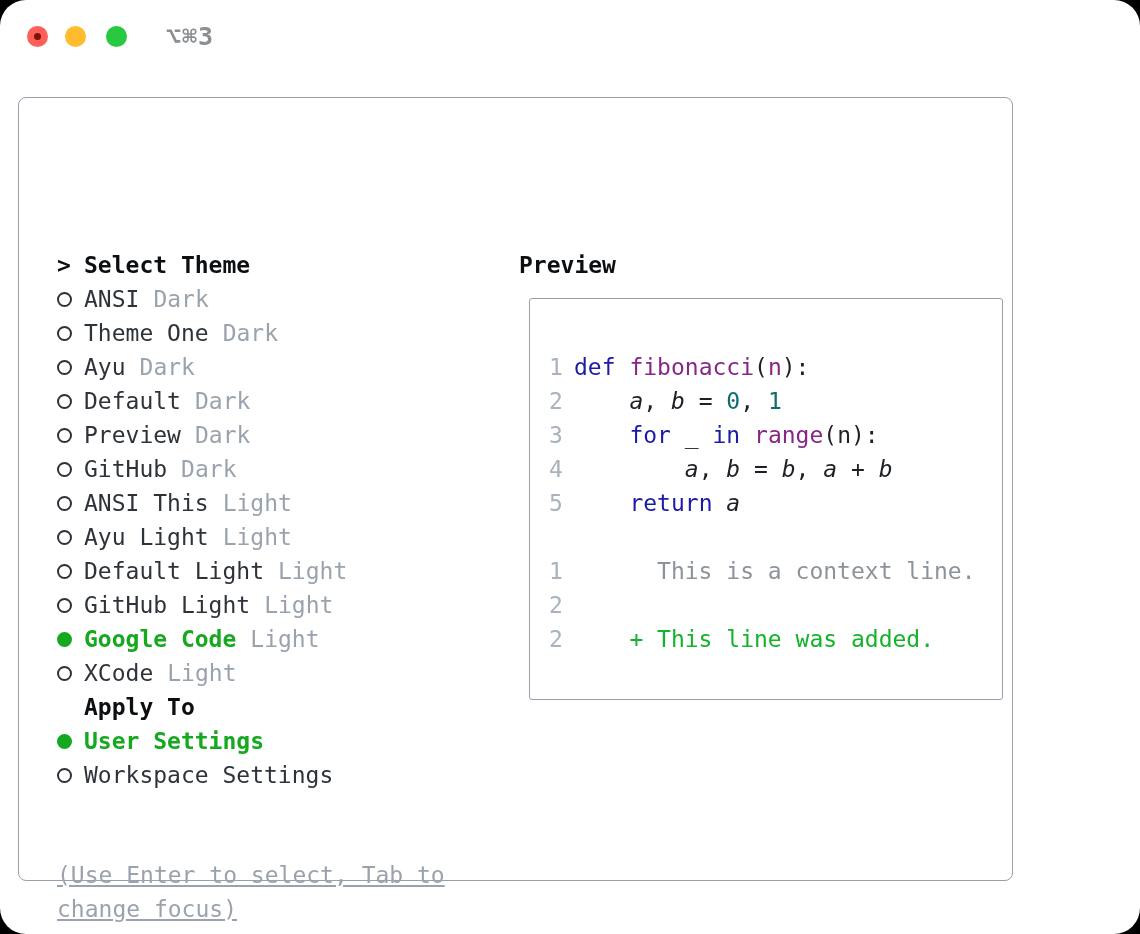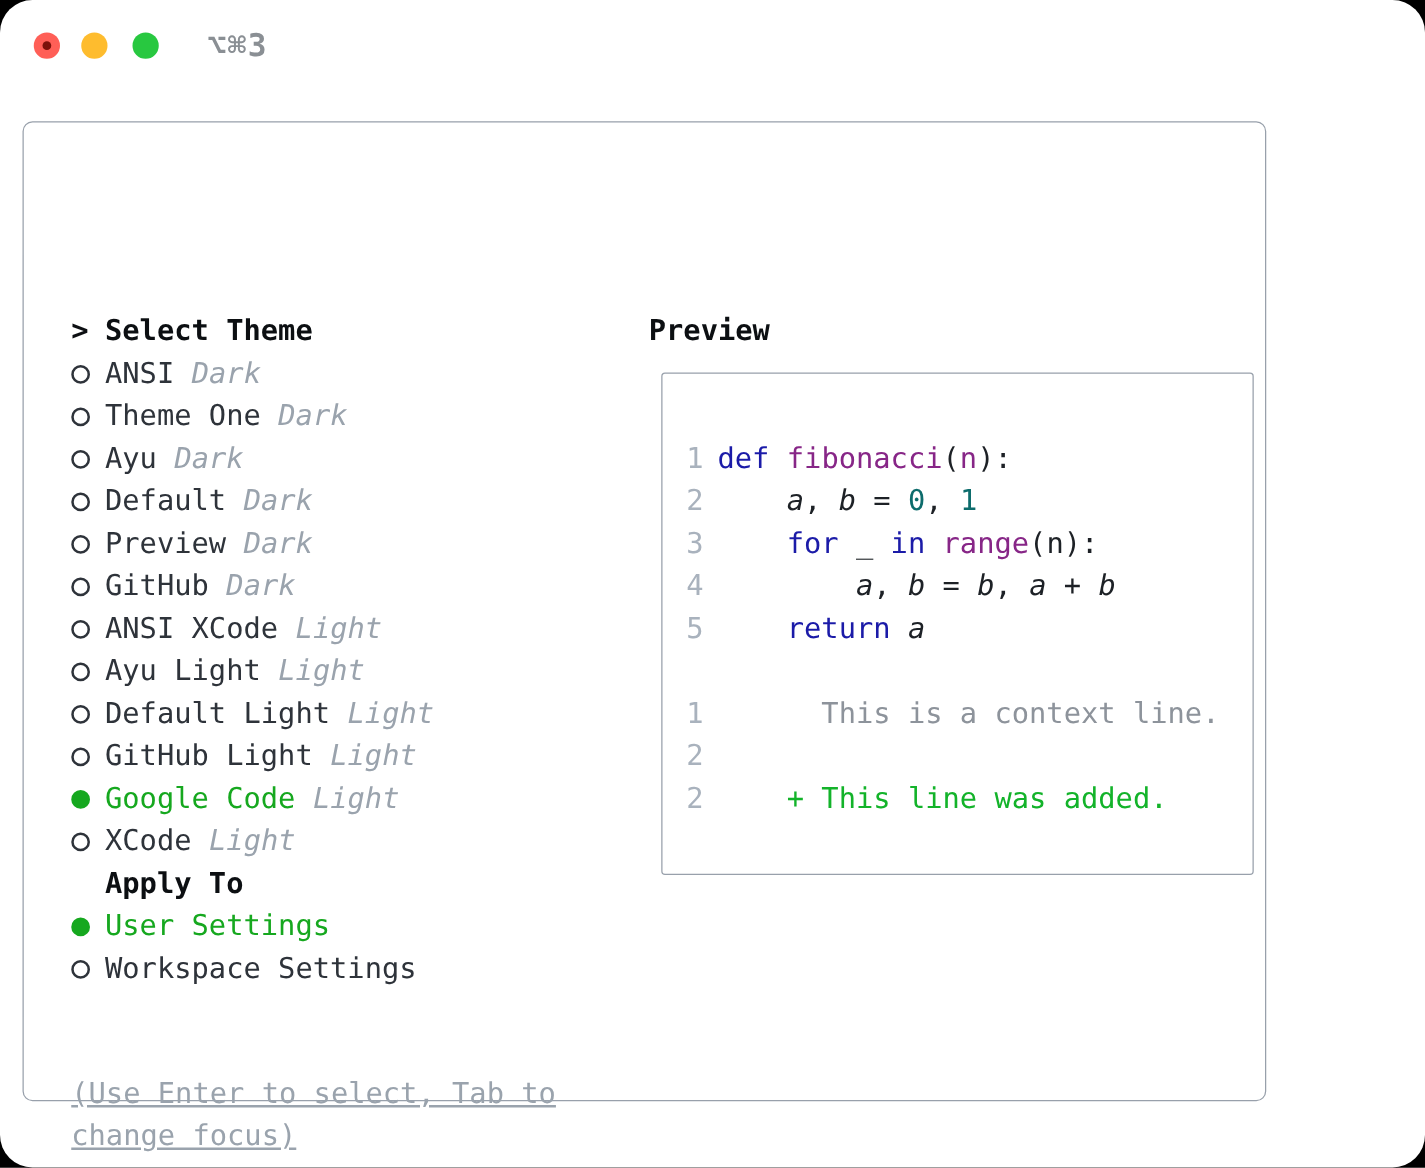--- a/index.html
+++ b/index.html
@@ -24,22 +24,22 @@
     border:1.5px solid var(--panel-border,#98a0ab); border-radius:8px; background:var(--window-bg,#fff);
   }
   
   .menu { position:absolute; left:38px; top:150px; font-size:23px; line-height:34px; color:var(--text-dark,#2e333a); }
   .menu-row { height:34px; display:flex; align-items:center; white-space:pre; }
   .focus-prefix { display:inline-block; width:27px; font-weight:bold; color:var(--heading-black,#0c0f12); }
   .menu-title { font-weight:bold; color:var(--heading-black,#0c0f12); }
   .radio { flex:0 0 auto; width:15px; height:15px; margin-right:12px; border-radius:50%;
            border:2px solid var(--text-dark,#2e333a); background:transparent; }
   .menu-row.selected .radio { border-color:var(--accent-green,#16a81f); background:var(--accent-green,#16a81f); }
-  .menu-row.selected .theme-name { color:var(--accent-green,#16a81f); }
-  .theme-variant { margin-left:14px; color:var(--muted-gray,#9aa3ad);font-style:italic; }
+  .menu-row.selected .theme-name { color:var(--accent-green,#16a81f);font-weight:bold; }
+  .theme-variant { margin-left:14px; color:var(--muted-gray,#9aa3ad); }
   .apply-header { padding-left:27px; font-weight:bold; color:var(--heading-black,#0c0f12); }
   .help {
     position:absolute; left:38px; top:760px; width:440px;
     font-size:23px; line-height:34px; color:var(--muted-gray,#9aa3ad);text-decoration:underline;
   }
   
   .preview-title { position:absolute; left:500px; top:150px; height:34px; line-height:34px;
                    font-size:23px; font-weight:bold; color:var(--heading-black,#0c0f12); }
   .preview-box {
     position:absolute; left:510px; top:200px; width:474px; height:402px;
@@ -77,21 +77,21 @@
       <div class="menu-row">
         <span class="focus-prefix">&gt;</span><span class="menu-title">Select Theme</span>
       </div>
       <div>
           <div class="menu-row"><span class="radio"></span><span class="theme-name">ANSI</span><span class="theme-variant">Dark</span></div>
           <div class="menu-row"><span class="radio"></span><span class="theme-name">Theme One</span><span class="theme-variant">Dark</span></div>
           <div class="menu-row"><span class="radio"></span><span class="theme-name">Ayu</span><span class="theme-variant">Dark</span></div>
           <div class="menu-row"><span class="radio"></span><span class="theme-name">Default</span><span class="theme-variant">Dark</span></div>
           <div class="menu-row"><span class="radio"></span><span class="theme-name">Preview</span><span class="theme-variant">Dark</span></div>
           <div class="menu-row"><span class="radio"></span><span class="theme-name">GitHub</span><span class="theme-variant">Dark</span></div>
-          <div class="menu-row"><span class="radio"></span><span class="theme-name">ANSI XCode</span><span class="theme-variant">Light</span></div>
+          <div class="menu-row"><span class="radio"></span><span class="theme-name">ANSI This</span><span class="theme-variant">Light</span></div>
           <div class="menu-row"><span class="radio"></span><span class="theme-name">Ayu Light</span><span class="theme-variant">Light</span></div>
           <div class="menu-row"><span class="radio"></span><span class="theme-name">Default Light</span><span class="theme-variant">Light</span></div>
           <div class="menu-row"><span class="radio"></span><span class="theme-name">GitHub Light</span><span class="theme-variant">Light</span></div>
           <div class="menu-row selected"><span class="radio"></span><span class="theme-name">Google Code</span><span class="theme-variant">Light</span></div>
           <div class="menu-row"><span class="radio"></span><span class="theme-name">XCode</span><span class="theme-variant">Light</span></div>
         </div>
 
       <div class="apply-header">Apply To</div>
       <div>
           <div class="menu-row selected"><span class="radio"></span><span class="theme-name">User Settings</span></div>

